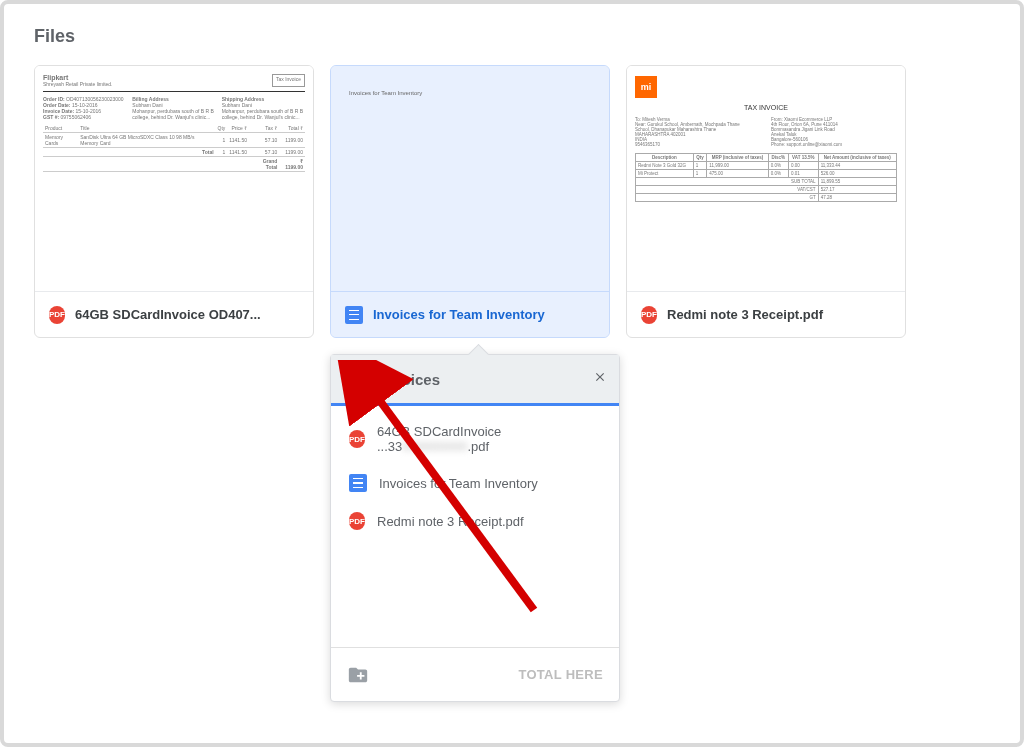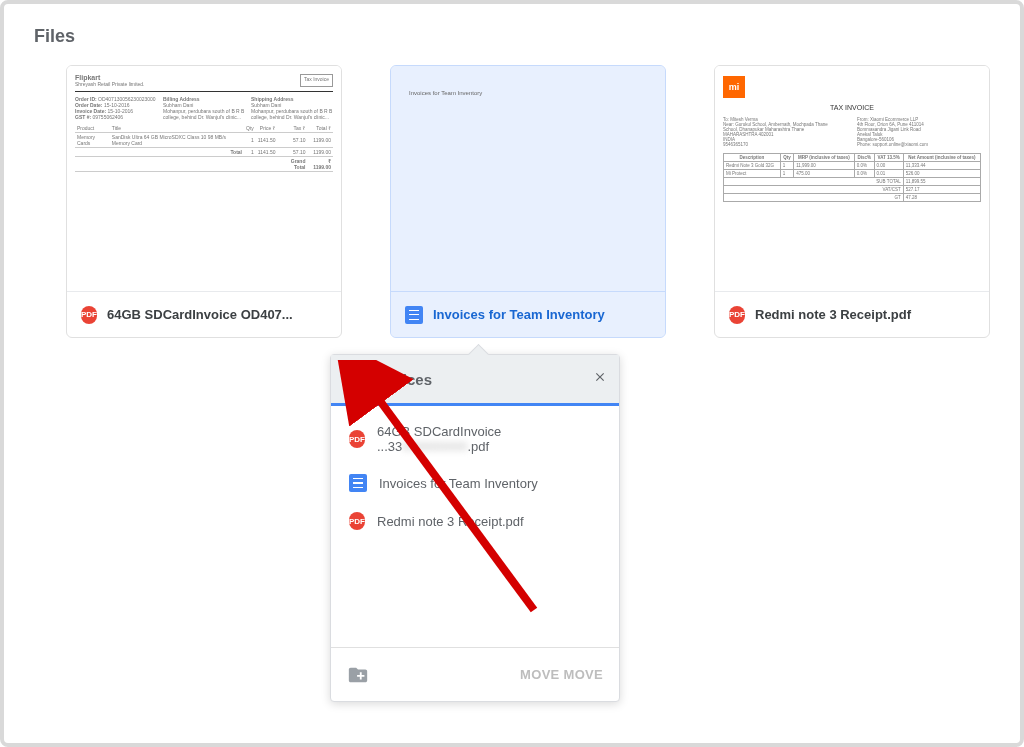--- a/index.html
+++ b/index.html
@@ -1,20 +1,20 @@
 <!DOCTYPE html>
 <html><head>
 <meta charset="utf-8">
 <style>
   * { box-sizing: border-box; margin: 0; padding: 0; }
   html, body { width: 1024px; height: 747px; background: #fff; font-family: Arial, sans-serif; }
   .frame { width: 1024px; height: 747px; border: 4px solid #d9d9d9; border-radius: 8px; padding: 22px 30px; position: relative; overflow: hidden; }
   .section-title { font-size: 18px; color: #5f6368; font-weight: 600; margin-bottom: 18px; }
   .grid { display: flex; gap: 16px; }
-  .card { width: 280px; border: 1px solid #e0e0e0; border-radius: 6px; overflow: hidden; display: flex; flex-direction: column; margin-left: 32px; }
+  .card { width: 280px; border: 1px solid #e0e0e0; border-radius: 6px; overflow: hidden; display: flex; flex-direction: column; }
   .thumb { height: 225px; background: #fff; font-size: 5px; color: #777; padding: 8px; position: relative; overflow: hidden; }
   .card-footer { height: 46px; display: flex; align-items: center; gap: 10px; padding: 0 14px; border-top: 1px solid #e8eaed; font-size: 13px; font-weight: 600; color: #3c4043; }
   .pdf-icon { width: 16px; height: 18px; background: #ea4335; color: #fff; font-size: 8px; font-weight: bold; display: flex; align-items: center; justify-content: center; border-radius: 9px; }
   .doc-icon { width: 18px; height: 18px; background: #4285f4; color: #fff; border-radius: 2px; display: flex; align-items: center; justify-content: center; }
   .doc-icon::after { content: ""; width: 10px; height: 8px; border-top: 1.5px solid #fff; border-bottom: 1.5px solid #fff; position: relative; }
   .doc-icon::before { content: ""; position: absolute; width: 10px; height: 1.5px; background: #fff; }
   .card.selected { background: #e8f0fe; border-color: #c6dafc; }
   .card.selected .card-footer { color: #1967d2; border-top-color: #c6dafc; background: #e8f0fe; }
   .card.selected .thumb { background: #e8f0fe; }
   .t1 .header { display:flex; justify-content:space-between; border-bottom:1px solid #333; padding-bottom:4px; margin-bottom:4px;}
@@ -24,21 +24,21 @@
 
   
   .t3 .logo { width:22px; height:22px; background:#ff6700; color:#fff; display:flex; align-items:center; justify-content:center; font-size:9px; font-weight:bold; margin:2px 0 6px 0;}
   .t3 .ttl { text-align:center; font-size:7px; color:#333; margin-bottom:6px;}
   .t3 .tbl{ font-size:4.5px; width:100%; border-collapse:collapse;}
   .t3 .tbl th,.t3 .tbl td{border:0.5px solid #aaa; padding:1px 2px;}
 
   
   .popover { position: absolute; left: 326px; top: 350px; width: 290px; height: 348px; background: #fff; border: 1px solid #dadce0; border-radius: 4px; box-shadow: 0 2px 10px rgba(0,0,0,0.15); display:flex; flex-direction:column;}
   .popover::before { content:""; position:absolute; top:-8px; left:140px; width:14px; height:14px; background:#eceff1; border-left:1px solid #dadce0; border-top:1px solid #dadce0; transform:rotate(45deg);}
-  .pop-head { background:#eceff1; height:48px; display:flex; align-items:center; padding:0 12px; gap:11px; position:relative;text-align:center;}
+  .pop-head { background:#eceff1; height:48px; display:flex; align-items:center; padding:0 12px; gap:19px; position:relative;text-align:center;}
   .pop-title { color:#5f6368; font-size:15px; font-weight:700; }
   .pop-close { margin-left:auto; color:#5f6368; font-size:16px; background:none; border:none; cursor:pointer;}
   .back-btn { background:none; border:none; color:#5f6368; cursor:pointer; display:flex; align-items:center;}
   .tab-line { height:3px; background:#4285f4; }
   .pop-list { flex:1; padding:8px 0;}
   .pop-item { display:flex; align-items:center; gap:12px; padding:10px 18px; font-size:13px; color:#5f6368;}
   .pop-item .blur { filter: blur(3px); color:#bbb;}
   .pop-foot { border-top:1px solid #e0e0e0; height:54px; display:flex; align-items:center; padding:0 16px;}
   .newfolder { color:#9aa0a6; display:flex; align-items:center;}
   .movebtn { margin-left:auto; color:#bdbdbd; font-size:13px; font-weight:600; letter-spacing:0.3px; background:none; border:none;}
@@ -213,21 +213,21 @@
         <span class="pdf-icon">PDF</span>
         <span>Redmi note 3 Receipt.pdf</span>
       </div>
     </div>
     <div class="pop-foot">
       <span class="newfolder">
         <svg width="22" height="22" viewBox="0 0 24 24" fill="#9aa0a6">
             <path d="M20 6h-8l-2-2H4c-1.1 0-2 .9-2 2v12c0 1.1.9 2 2 2h16c1.1 0 2-.9 2-2V8c0-1.1-.9-2-2-2zm-1 8h-3v3h-2v-3h-3v-2h3V9h2v3h3v2z"></path>
           </svg>
       </span>
-      <button class="movebtn">MOVE MOVE</button>
+      <button class="movebtn">TOTAL HERE</button>
     </div>
   </div>
 
   <svg class="arrow" width="260" height="260">
     <defs>
         <marker id="ah" markerWidth="12" markerHeight="12" refX="2" refY="5" orient="auto">
           <polygon points="0,0 10,5 0,10" fill="#d40000"></polygon>
         </marker>
       </defs>
     <line x1="210" y1="250" x2="48" y2="30" stroke="#d40000" stroke-width="8" marker-end="url(#ah)"></line>

